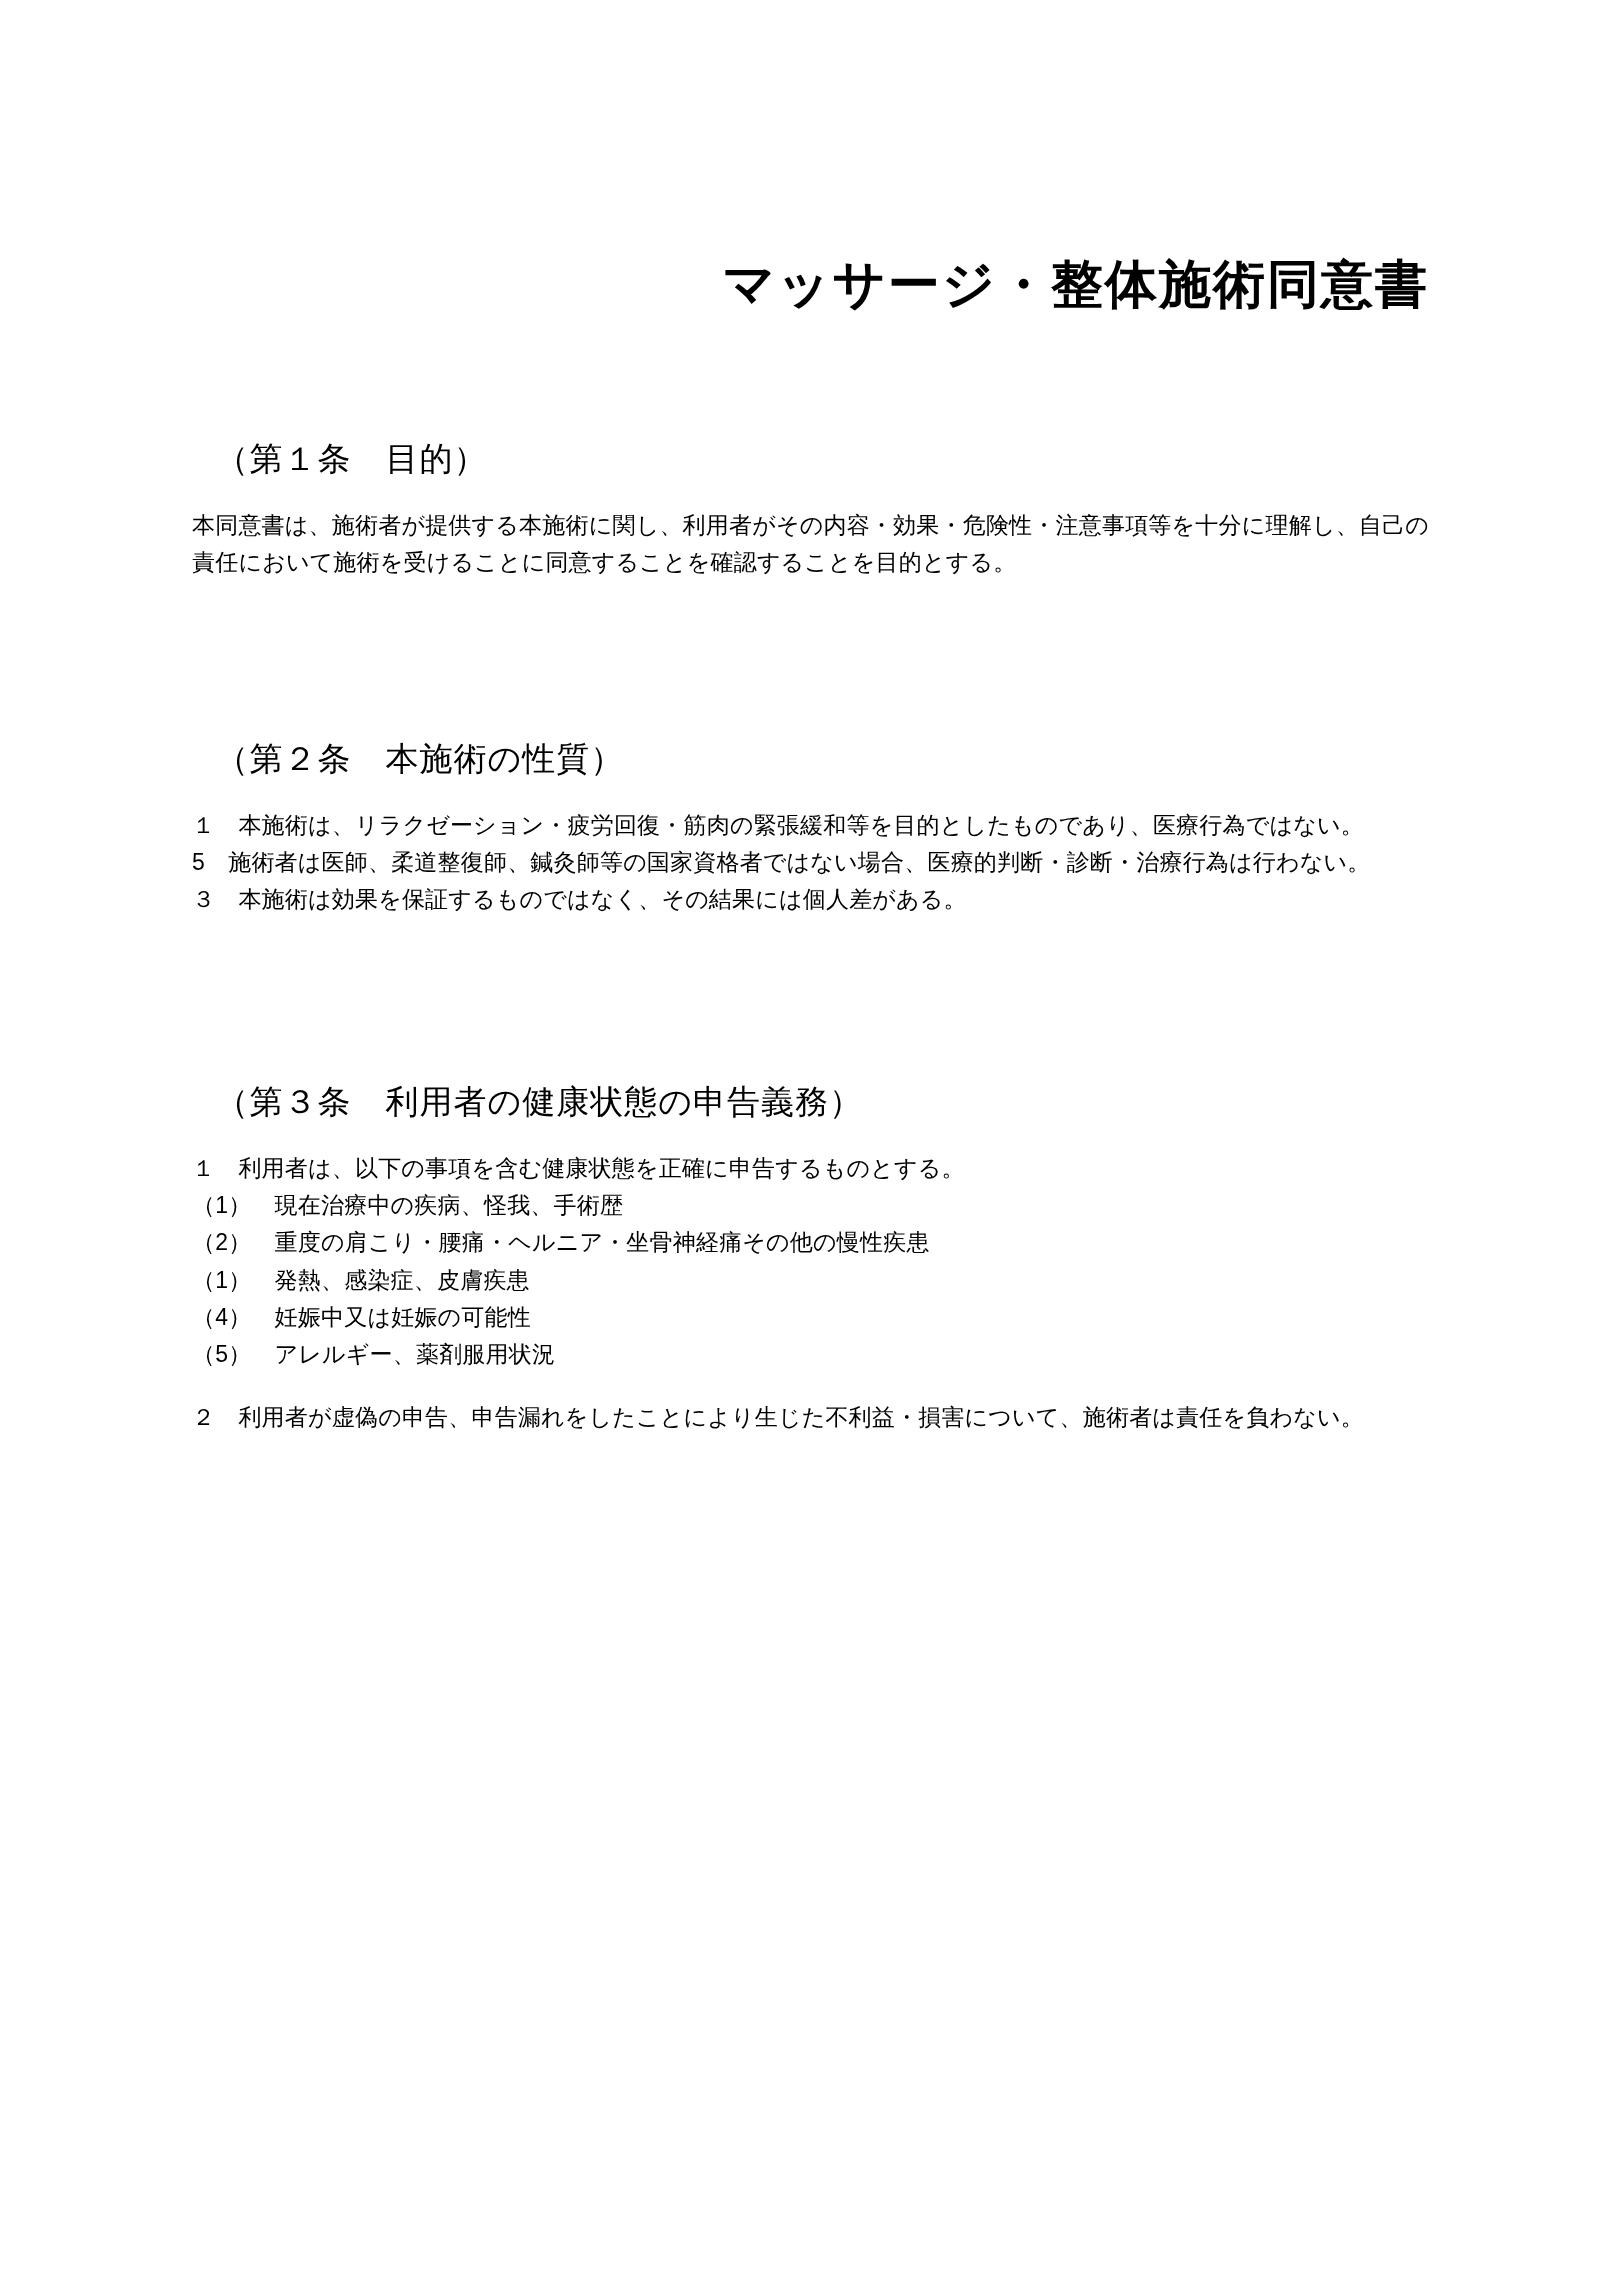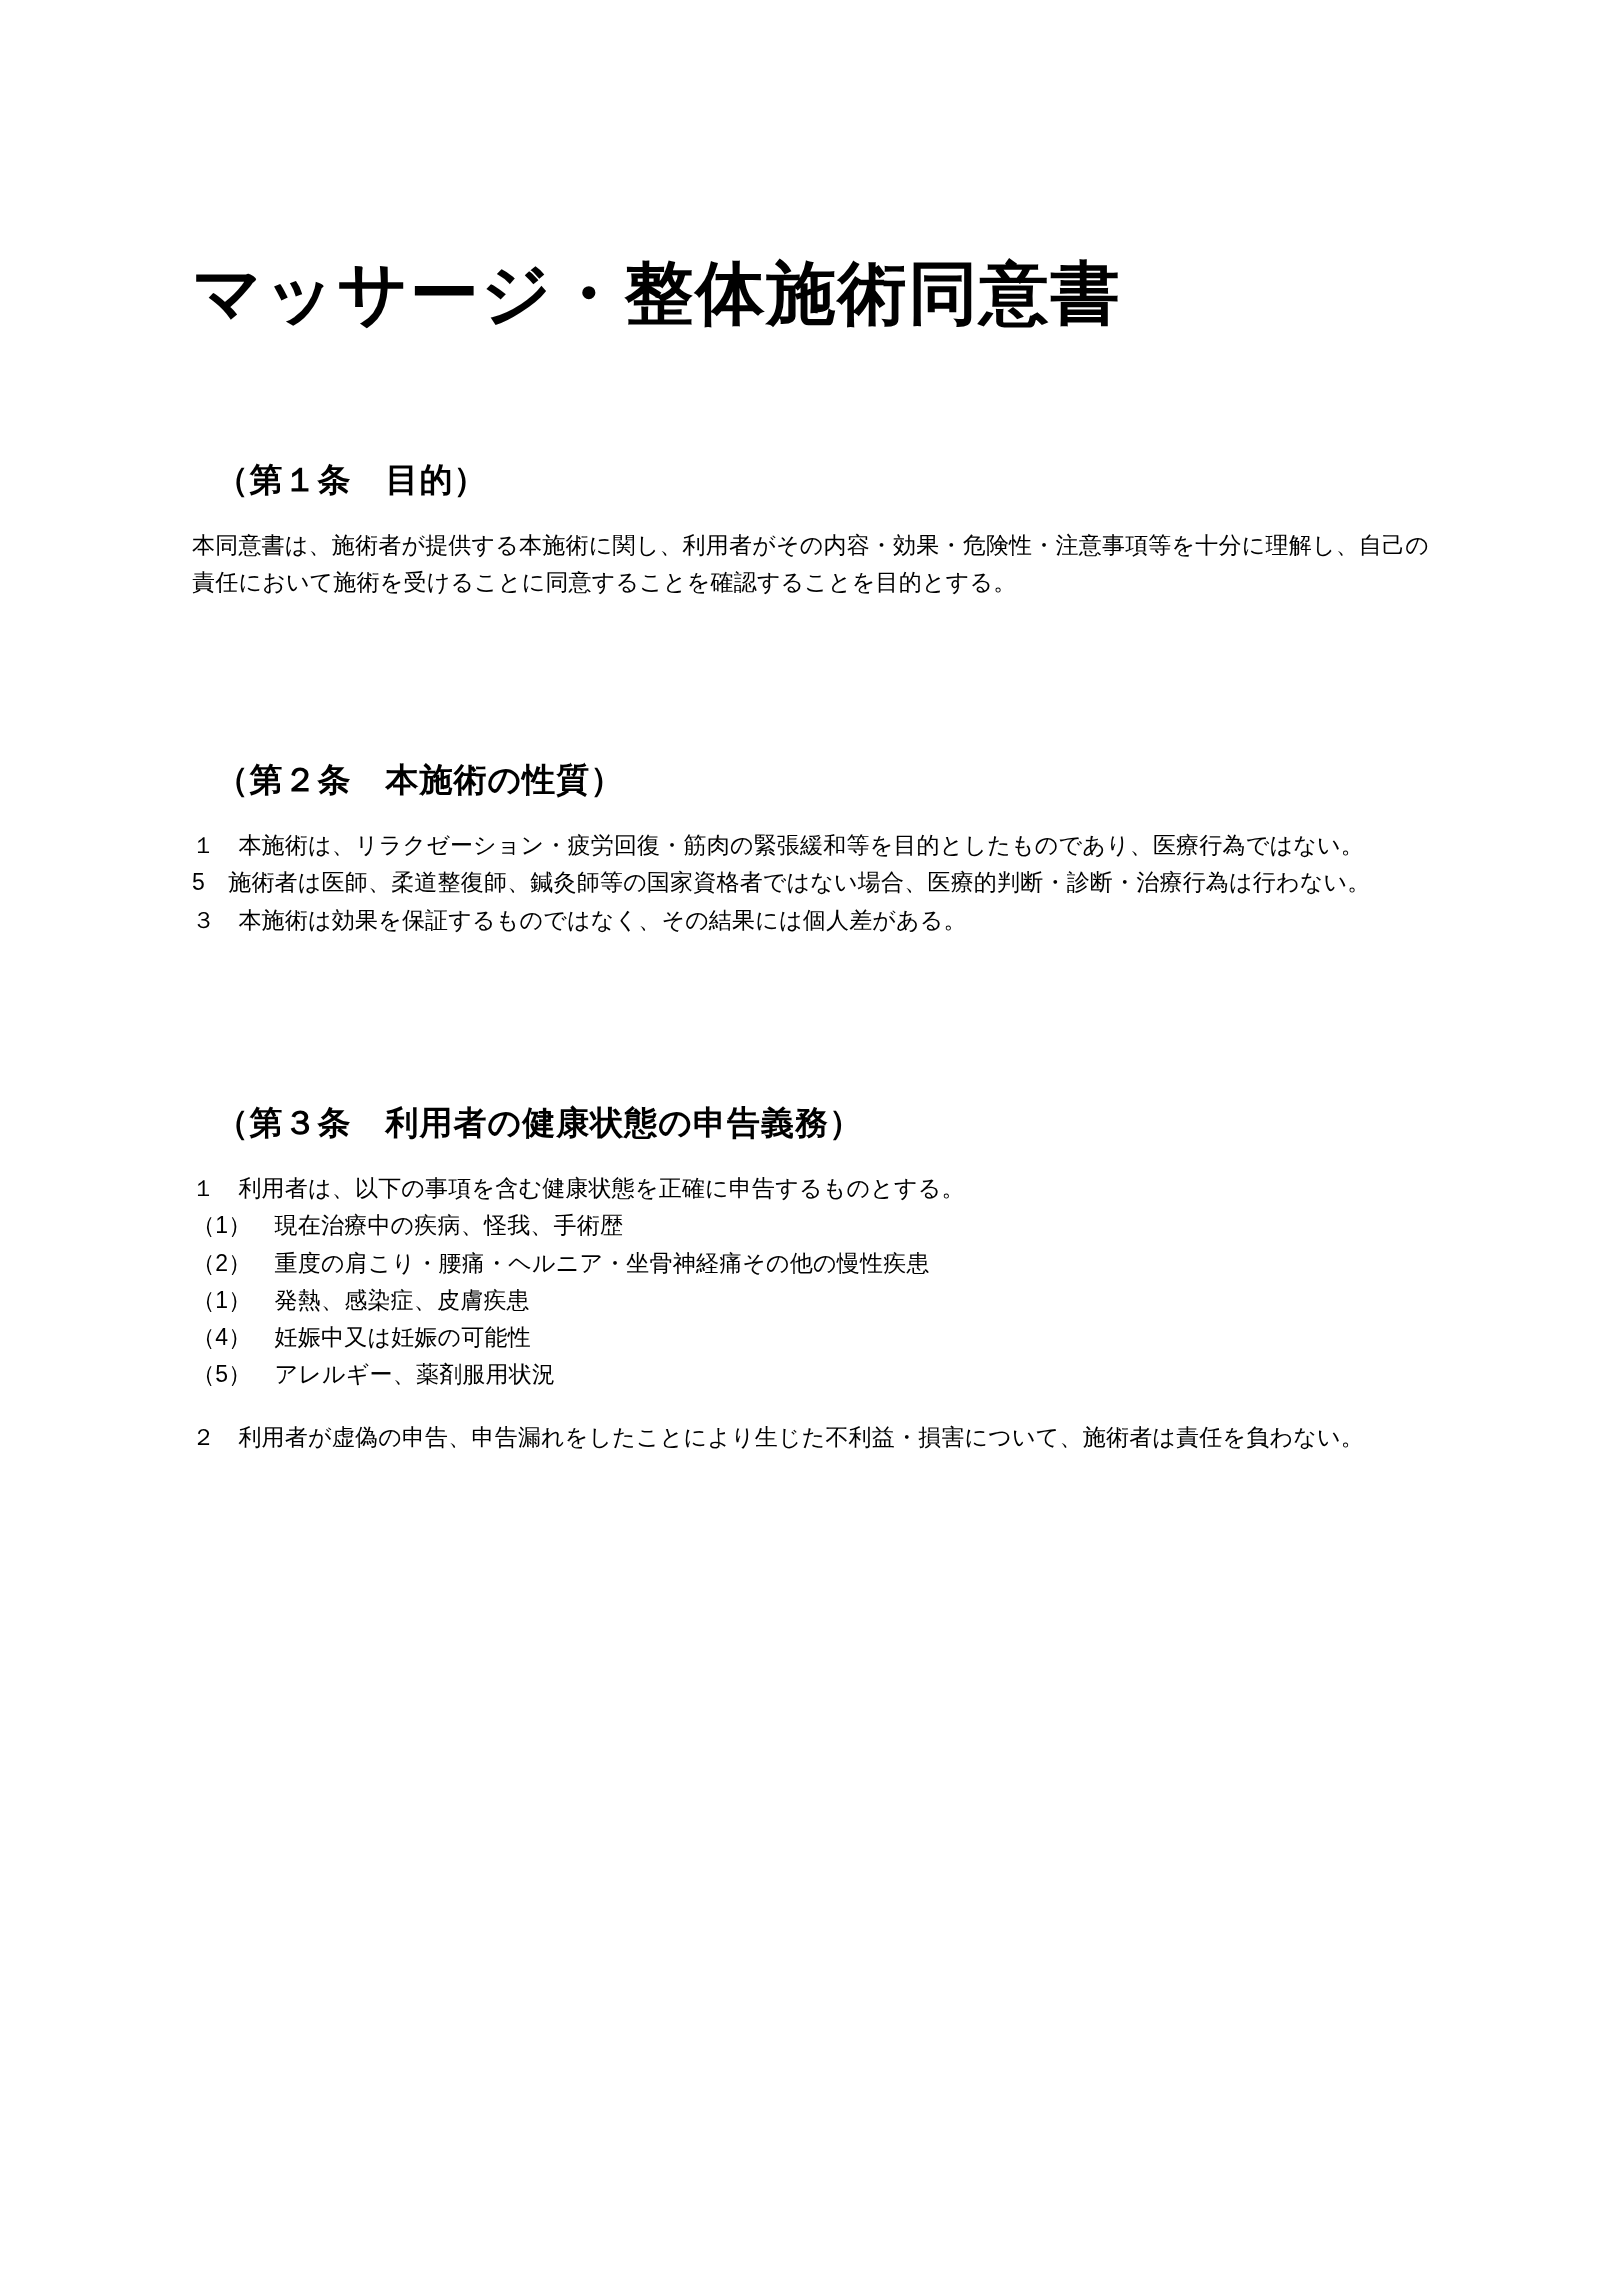--- a/index.html
+++ b/index.html
@@ -16,41 +16,41 @@
   }
   .page {
     position: relative;
     width: 1621px;
     height: 2293px;
     background: #ffffff;
     box-sizing: border-box;
     padding: 0 192px;
   }
   .doc-title {
-    text-align: left;
-    font-size: 69px;
+    text-align: right;
+    font-size: 52px;
     font-weight: bold;
     letter-spacing: 2px;
     margin: 0;
     padding-top: 253px;
     line-height: 1.2;
   }
   .intro {
     margin-top: 116px;
     font-size: 23px;
     line-height: 1.62;
     text-align: justify;
     letter-spacing: 0.2px;
   }
   .section {
     margin-top: 0;
   }
   .section-heading {
     font-size: 33px;
-    font-weight: bold;
+    font-weight: normal;
     letter-spacing: 1px;
     padding-left: 23.5px;
     margin: 0;
     line-height: 1.3;
   }
   .sp-1 { margin-top: 123px; }
   .sp-2 { margin-top: 157px; }
   .sp-3 { margin-top: 163px; }
 
   .section-body {

